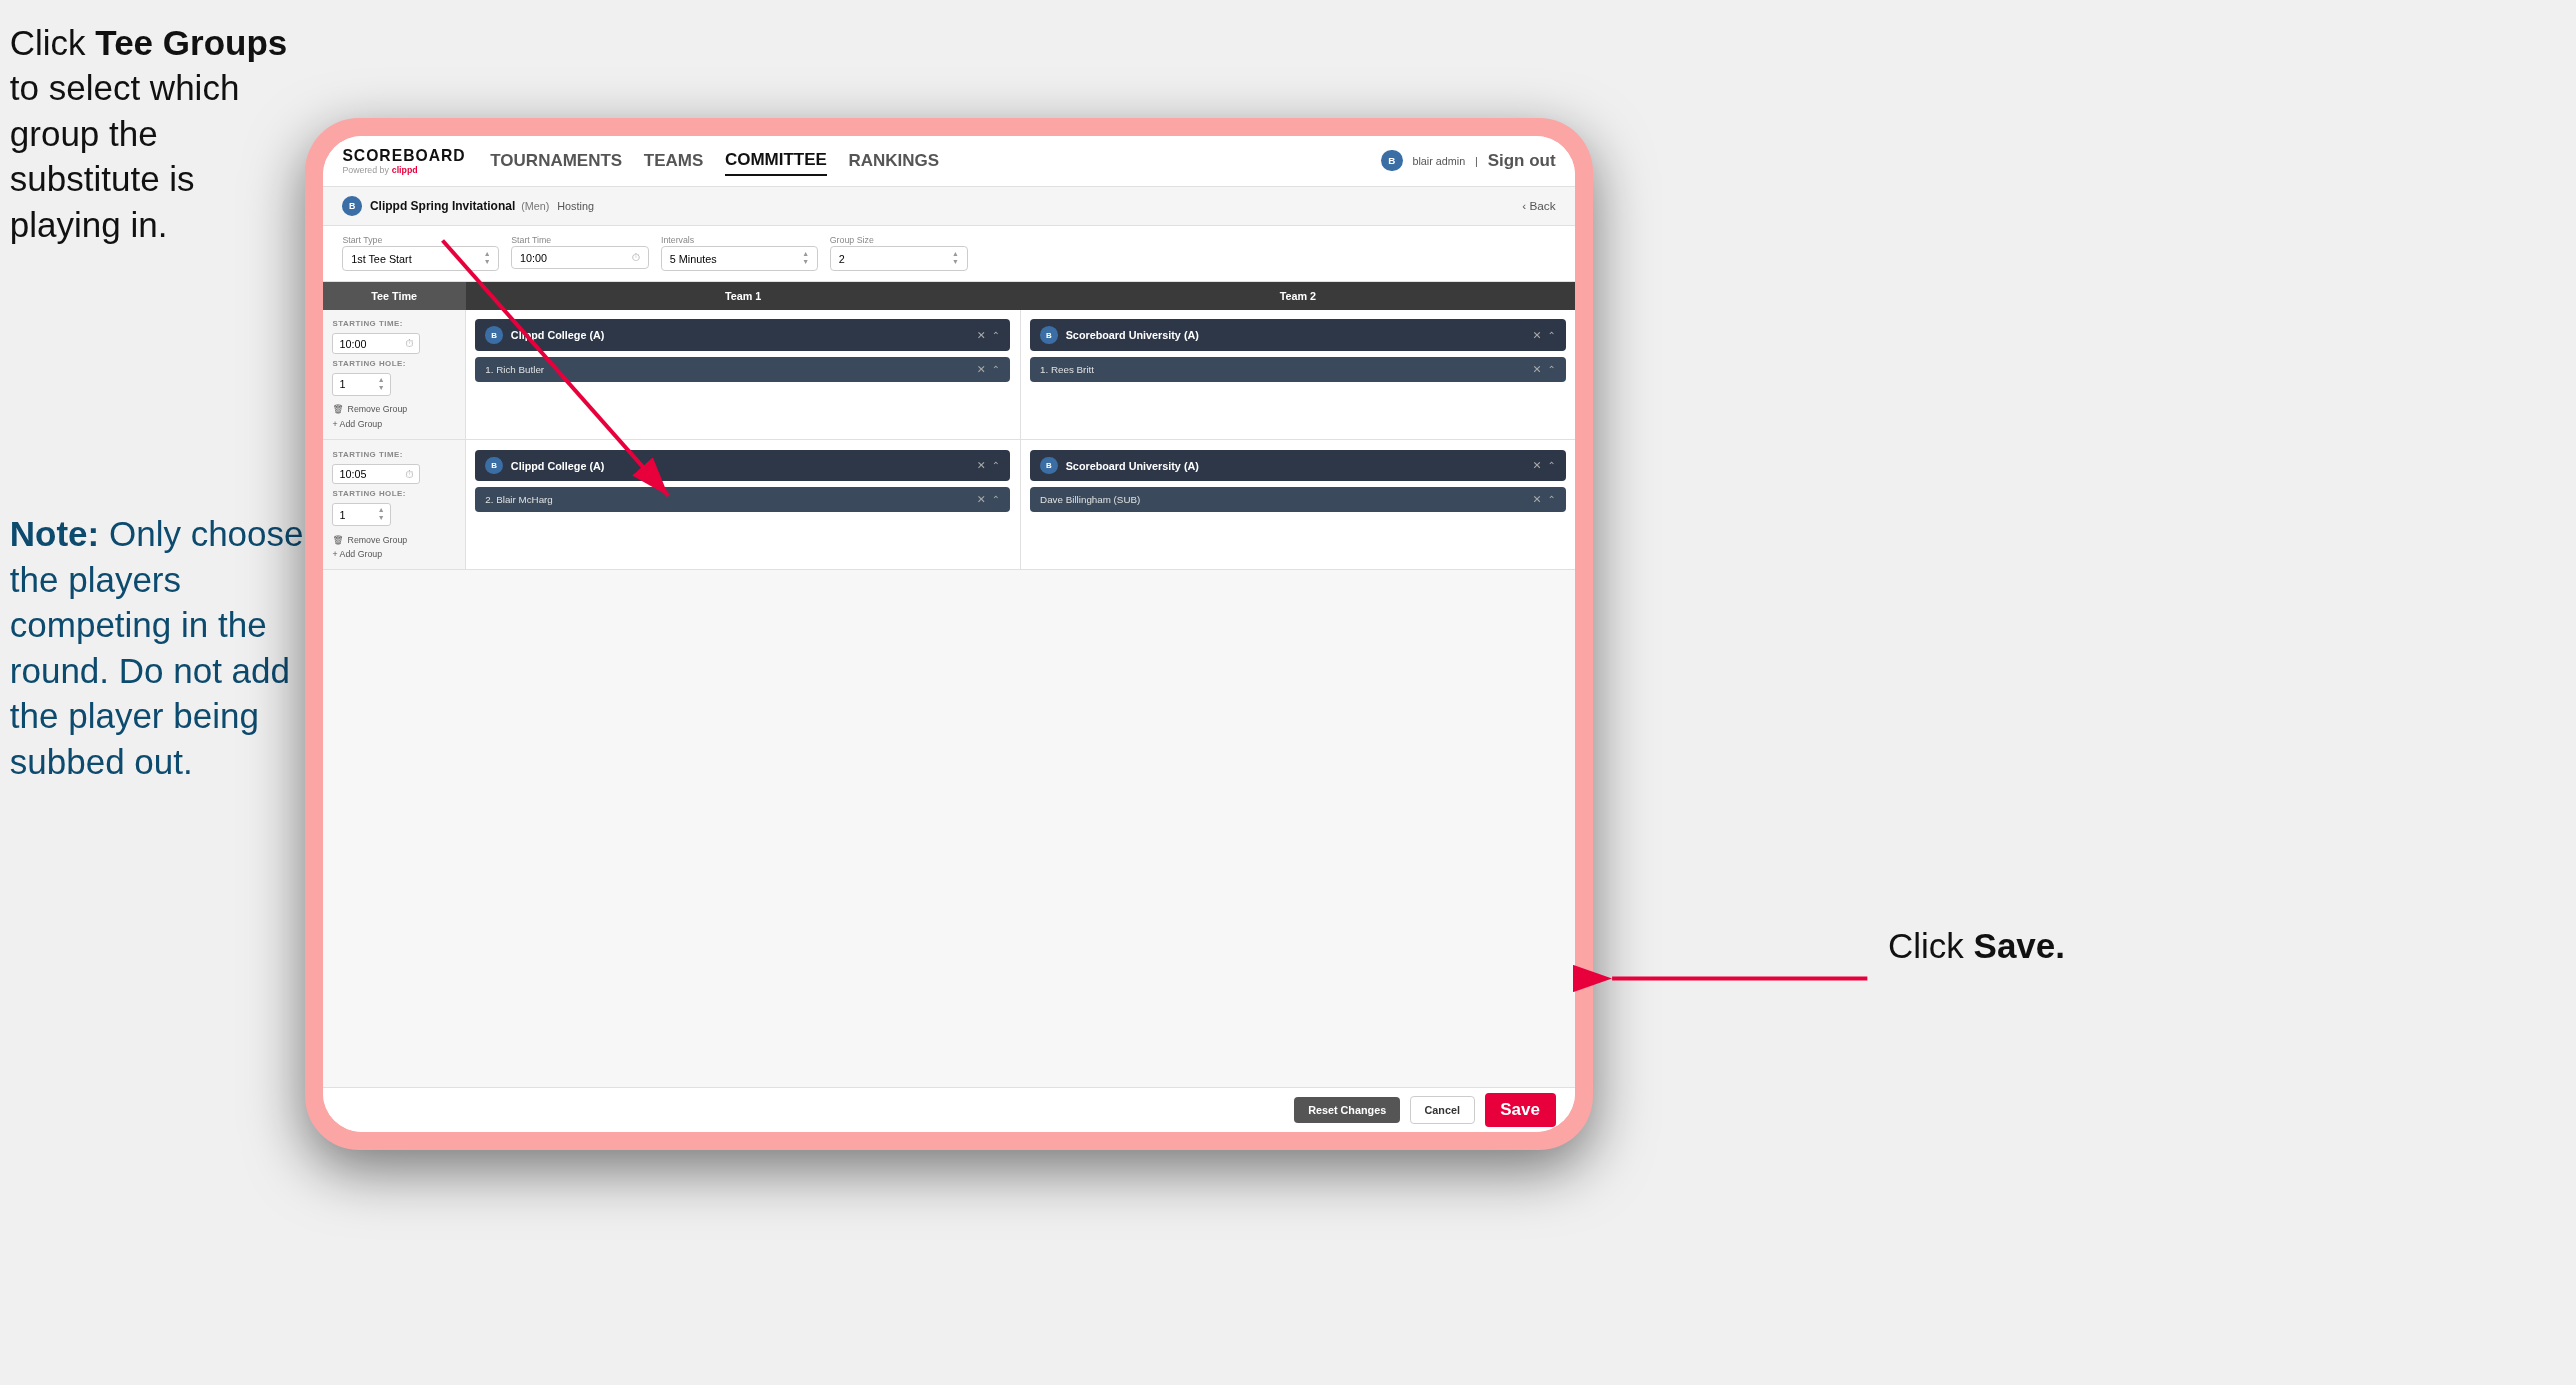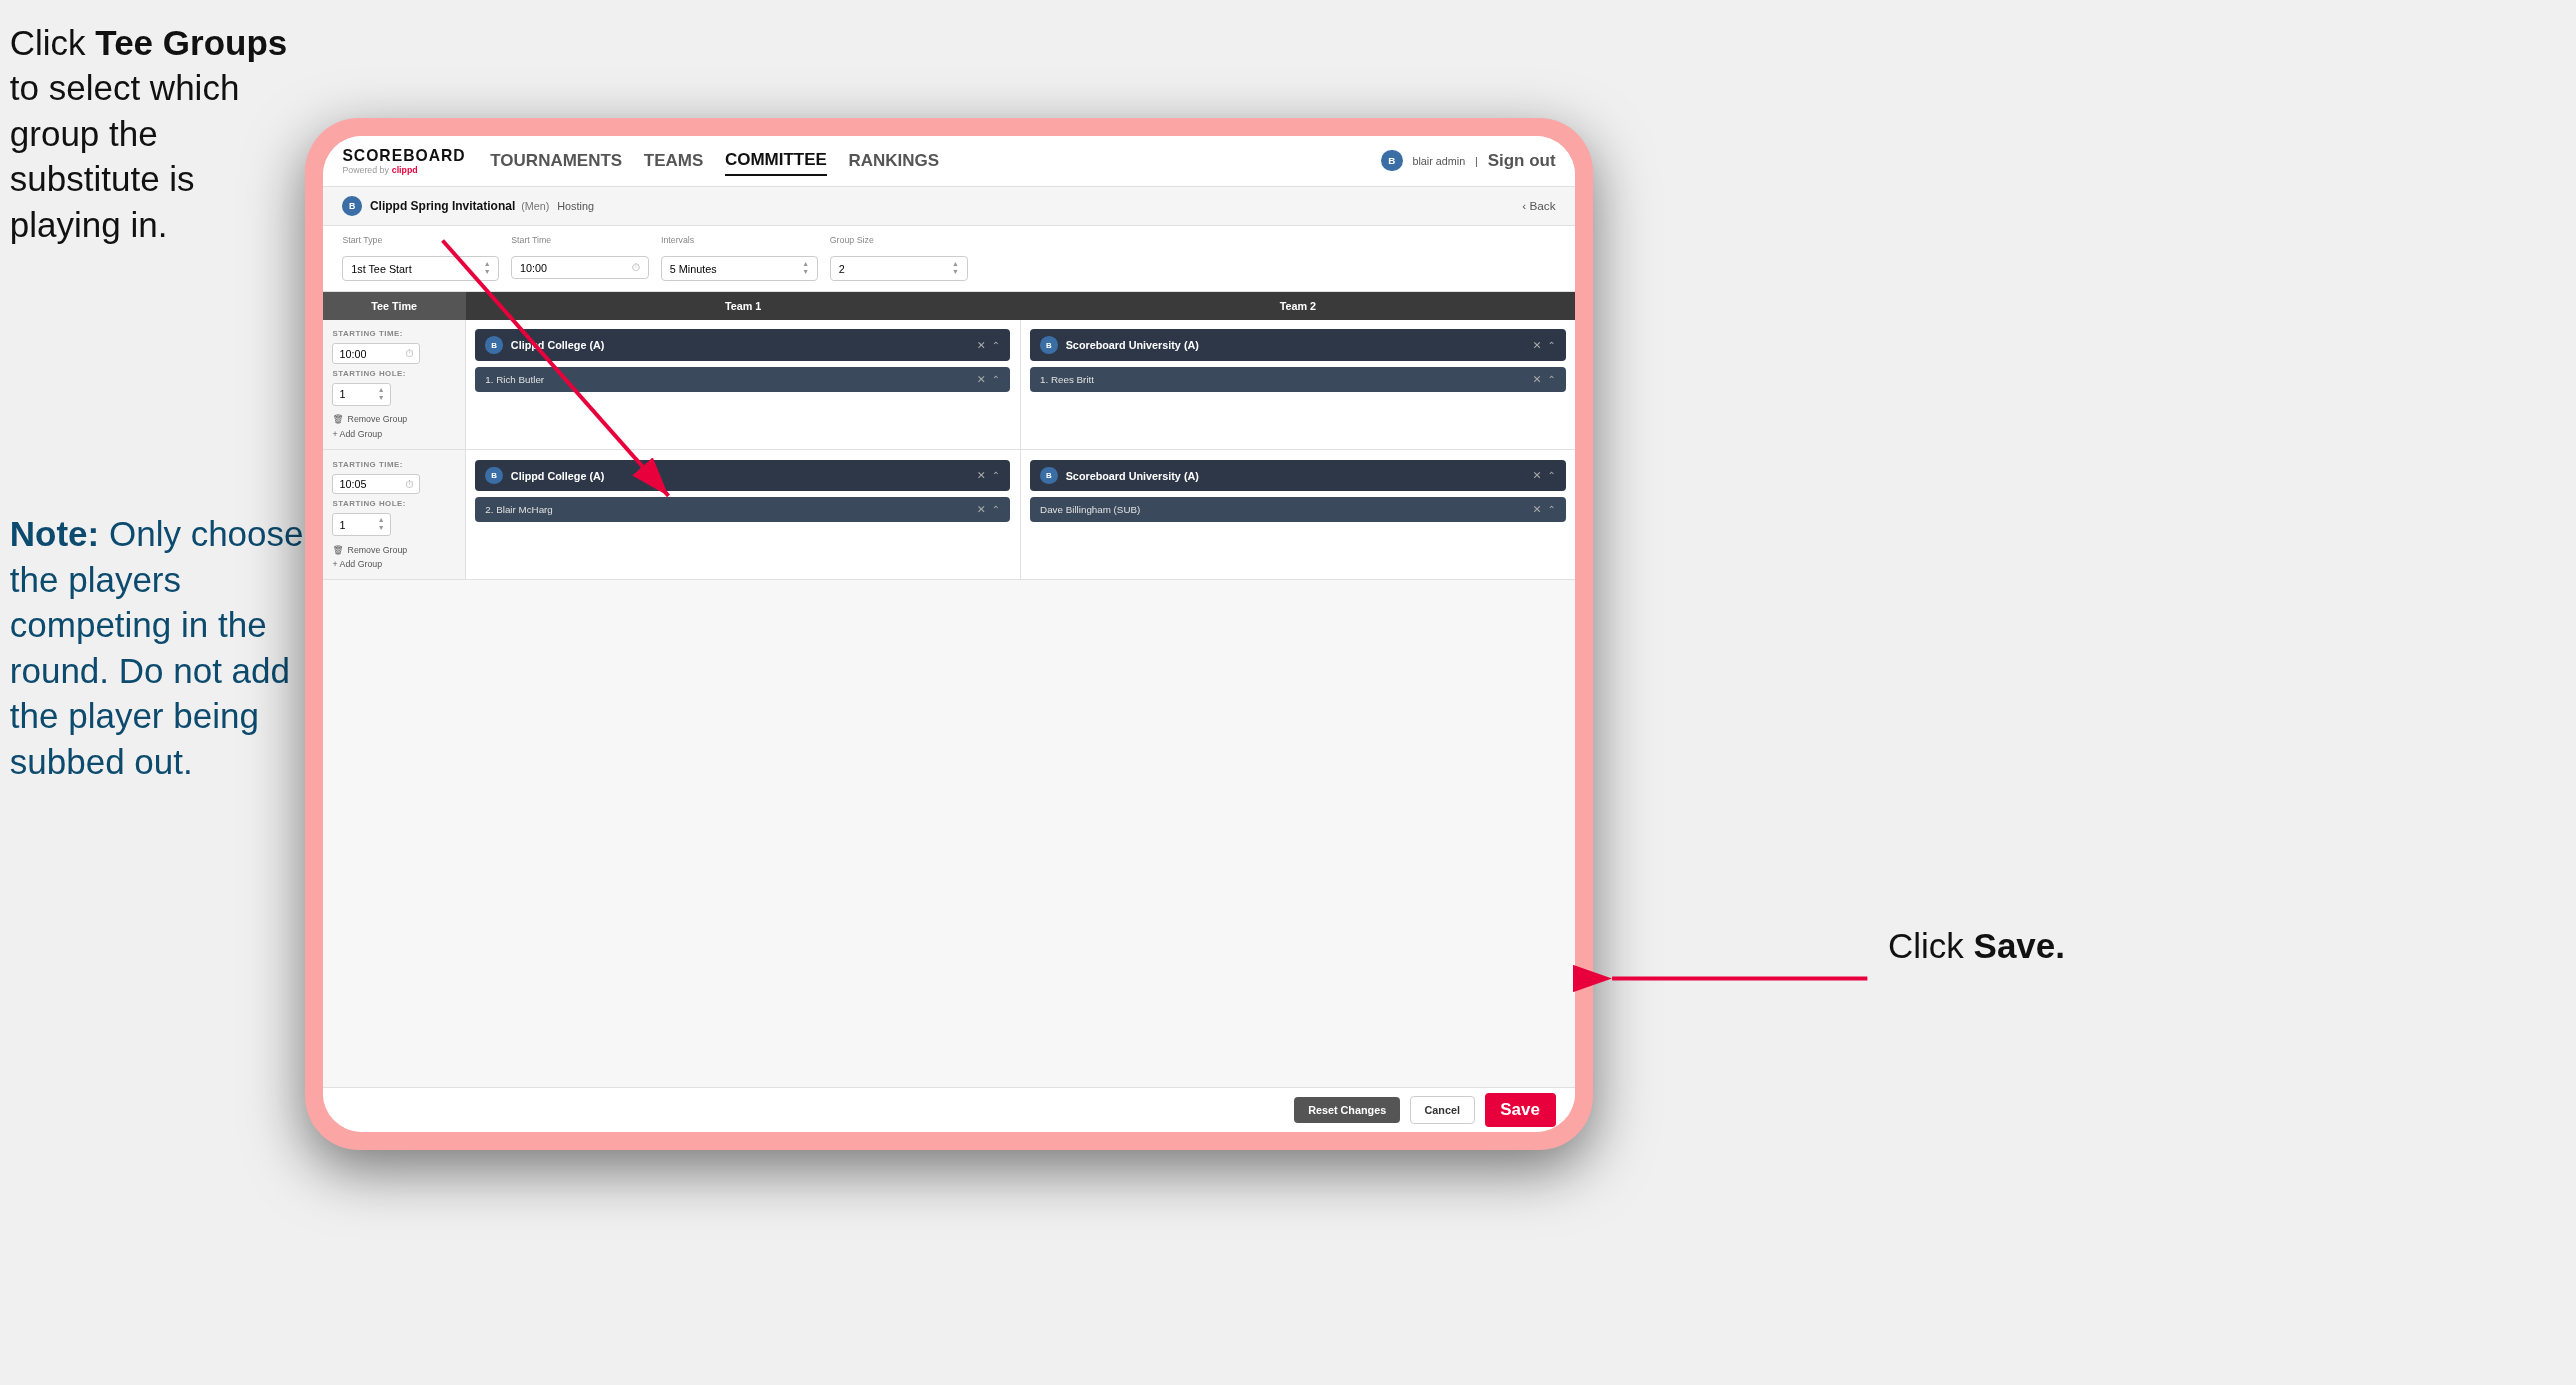--- a/index.html
+++ b/index.html
@@ -177,21 +177,21 @@
       display: flex;
       gap: 11.8px;
       padding: 9.8px 19.7px;
       background: #fff;
       border-bottom: 1px solid #e0e0e0;
       flex-shrink: 0;
     }
     .config-field {
       display: flex;
       flex-direction: column;
-      gap: 11px;
+      gap: 1px;
     }
     .config-label {
       font-size: 8.8px;
       color: #888;
       font-weight: 500;
     }
     .config-input {
       border: 1px solid #ccc;
       border-radius: 3.9px;
       padding: 3.9px 7.9px;

